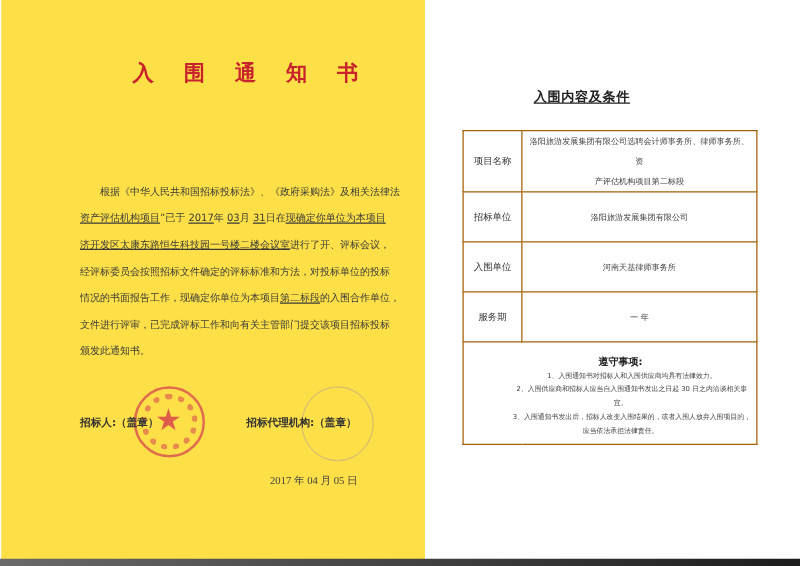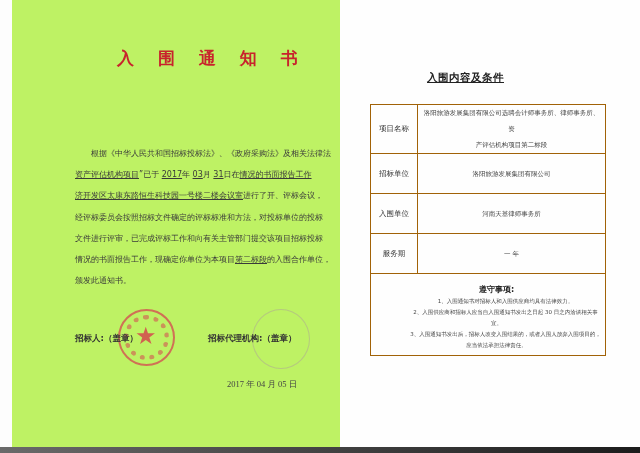--- a/index.html
+++ b/index.html
@@ -1,19 +1,19 @@
 <!DOCTYPE html>
 <html><head>
   <meta charset="utf-8">
   <style>
     * { margin: 0; padding: 0; box-sizing: border-box; }
     html, body { width: 640px; height: 453px; overflow: hidden; background: #fdfdfd; }
     body { position: relative; font-family: "DejaVu Sans", sans-serif; color: #333; }
 
-    .page-left { position: absolute; left: 12px; top: 0; width: 340px; height: 448px; background: #bef264; }
+    .page-left { position: absolute; left: 1px; top: 0; width: 340px; height: 448px; background: #fde047; }
     .page-right { position: absolute; left: 340px; top: 0; width: 300px; height: 448px; background: #fefefe; }
     .bottom-strip { position: absolute; left: 0; top: 447px; width: 640px; height: 6px; background: linear-gradient(to right, #6a6a6a, #3b3b3b 60%, #1c1c1c); }
 
     .main-title { position: absolute; left: 105px; top: 47px; font-size: 17px; font-weight: bold; color: #c8232c; letter-spacing: 9px; font-family: "DejaVu Sans", sans-serif; }
 
     .addressee { position: absolute; left: 62px; top: 94px; font-size: 9.5px; font-weight: bold; color: #222; }
     .addressee span.u { text-decoration: underline; }
 
     .body-text { position: absolute; left: 63px; top: 115px; width: 262px; font-size: 8px; line-height: 21.2px; color: #3a3a3a; margin-top: 28px; }
     .body-text .line { white-space: nowrap; height: 21.2px; }
@@ -50,30 +50,30 @@
 <div class="page-left">
   <div class="main-title">入 围 通 知 书</div>
 
 
   <div class="body-text">
     <div class="line indent">根据《中华人民共和国招标投标法》、《政府采购法》及相关法律法</div>
     <div class="line">
       <span class="u">资产评估机构项目</span><span>”已于</span>
       <span class="u">2017</span><span>年</span>
       <span class="u">03</span><span>月</span>
-      <span class="u">31</span><span>日在</span><span class="u">情况的书面报告工作</span>
+      <span class="u">31</span><span>日在</span><span class="u">现确定你单位为本项目</span>
     </div>
     <div class="line">
       <span class="u">济开发区太康东路恒生科技园一号楼二楼会议室</span><span>进行了开、评标会议，</span>
     </div>
     <div class="line">经评标委员会按照招标文件确定的评标标准和方法，对投标单位的投标</div>
-    <div class="line">文件进行评审，已完成评标工作和向有关主管部门提交该项目招标投标</div>
     <div class="line">
       <span>情况的书面报告工作，现确定你单位为本项目</span><span class="u">第二标段</span><span>的入围合作单位，</span>
     </div>
+    <div class="line">文件进行评审，已完成评标工作和向有关主管部门提交该项目招标投标</div>
     <div class="line">颁发此通知书。</div>
   </div>
 
   <div class="stamp-red">
     <div class="ring-text"></div>
     <div class="star">★</div>
   </div>
   <div class="stamp-faint"></div>
 
   <div class="sign-row sign-tenderer">招标人:（盖章）</div>

